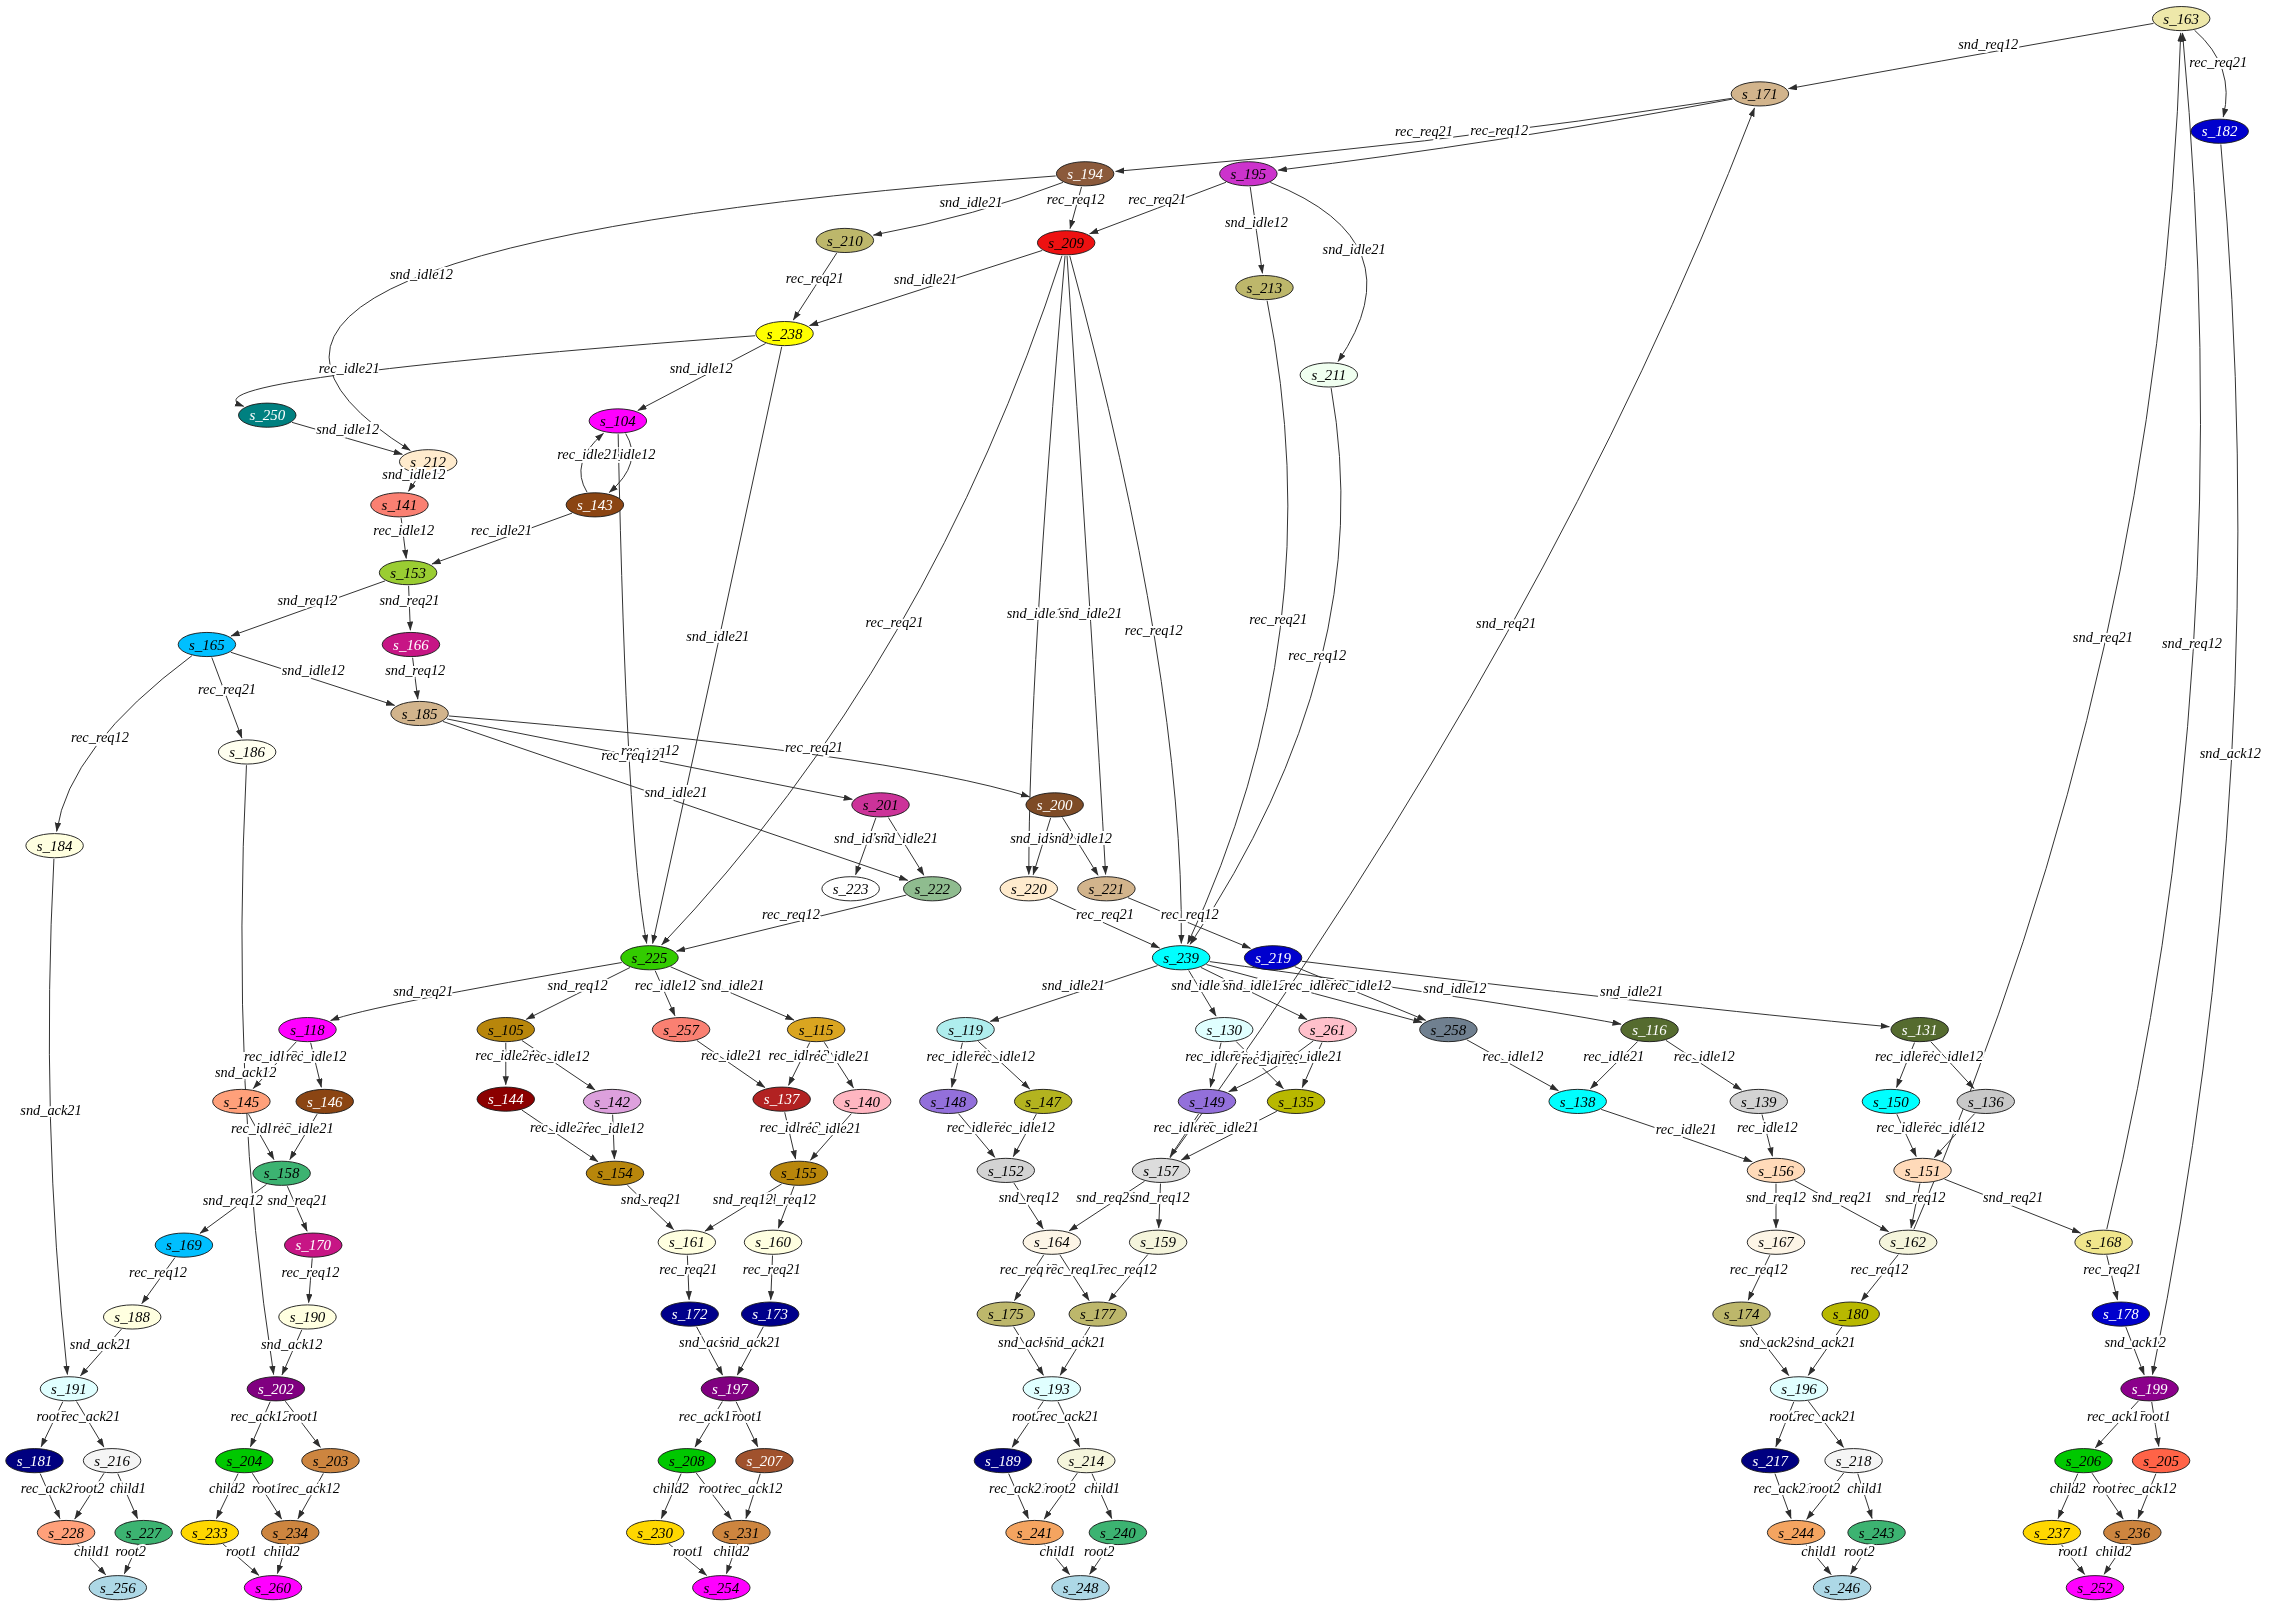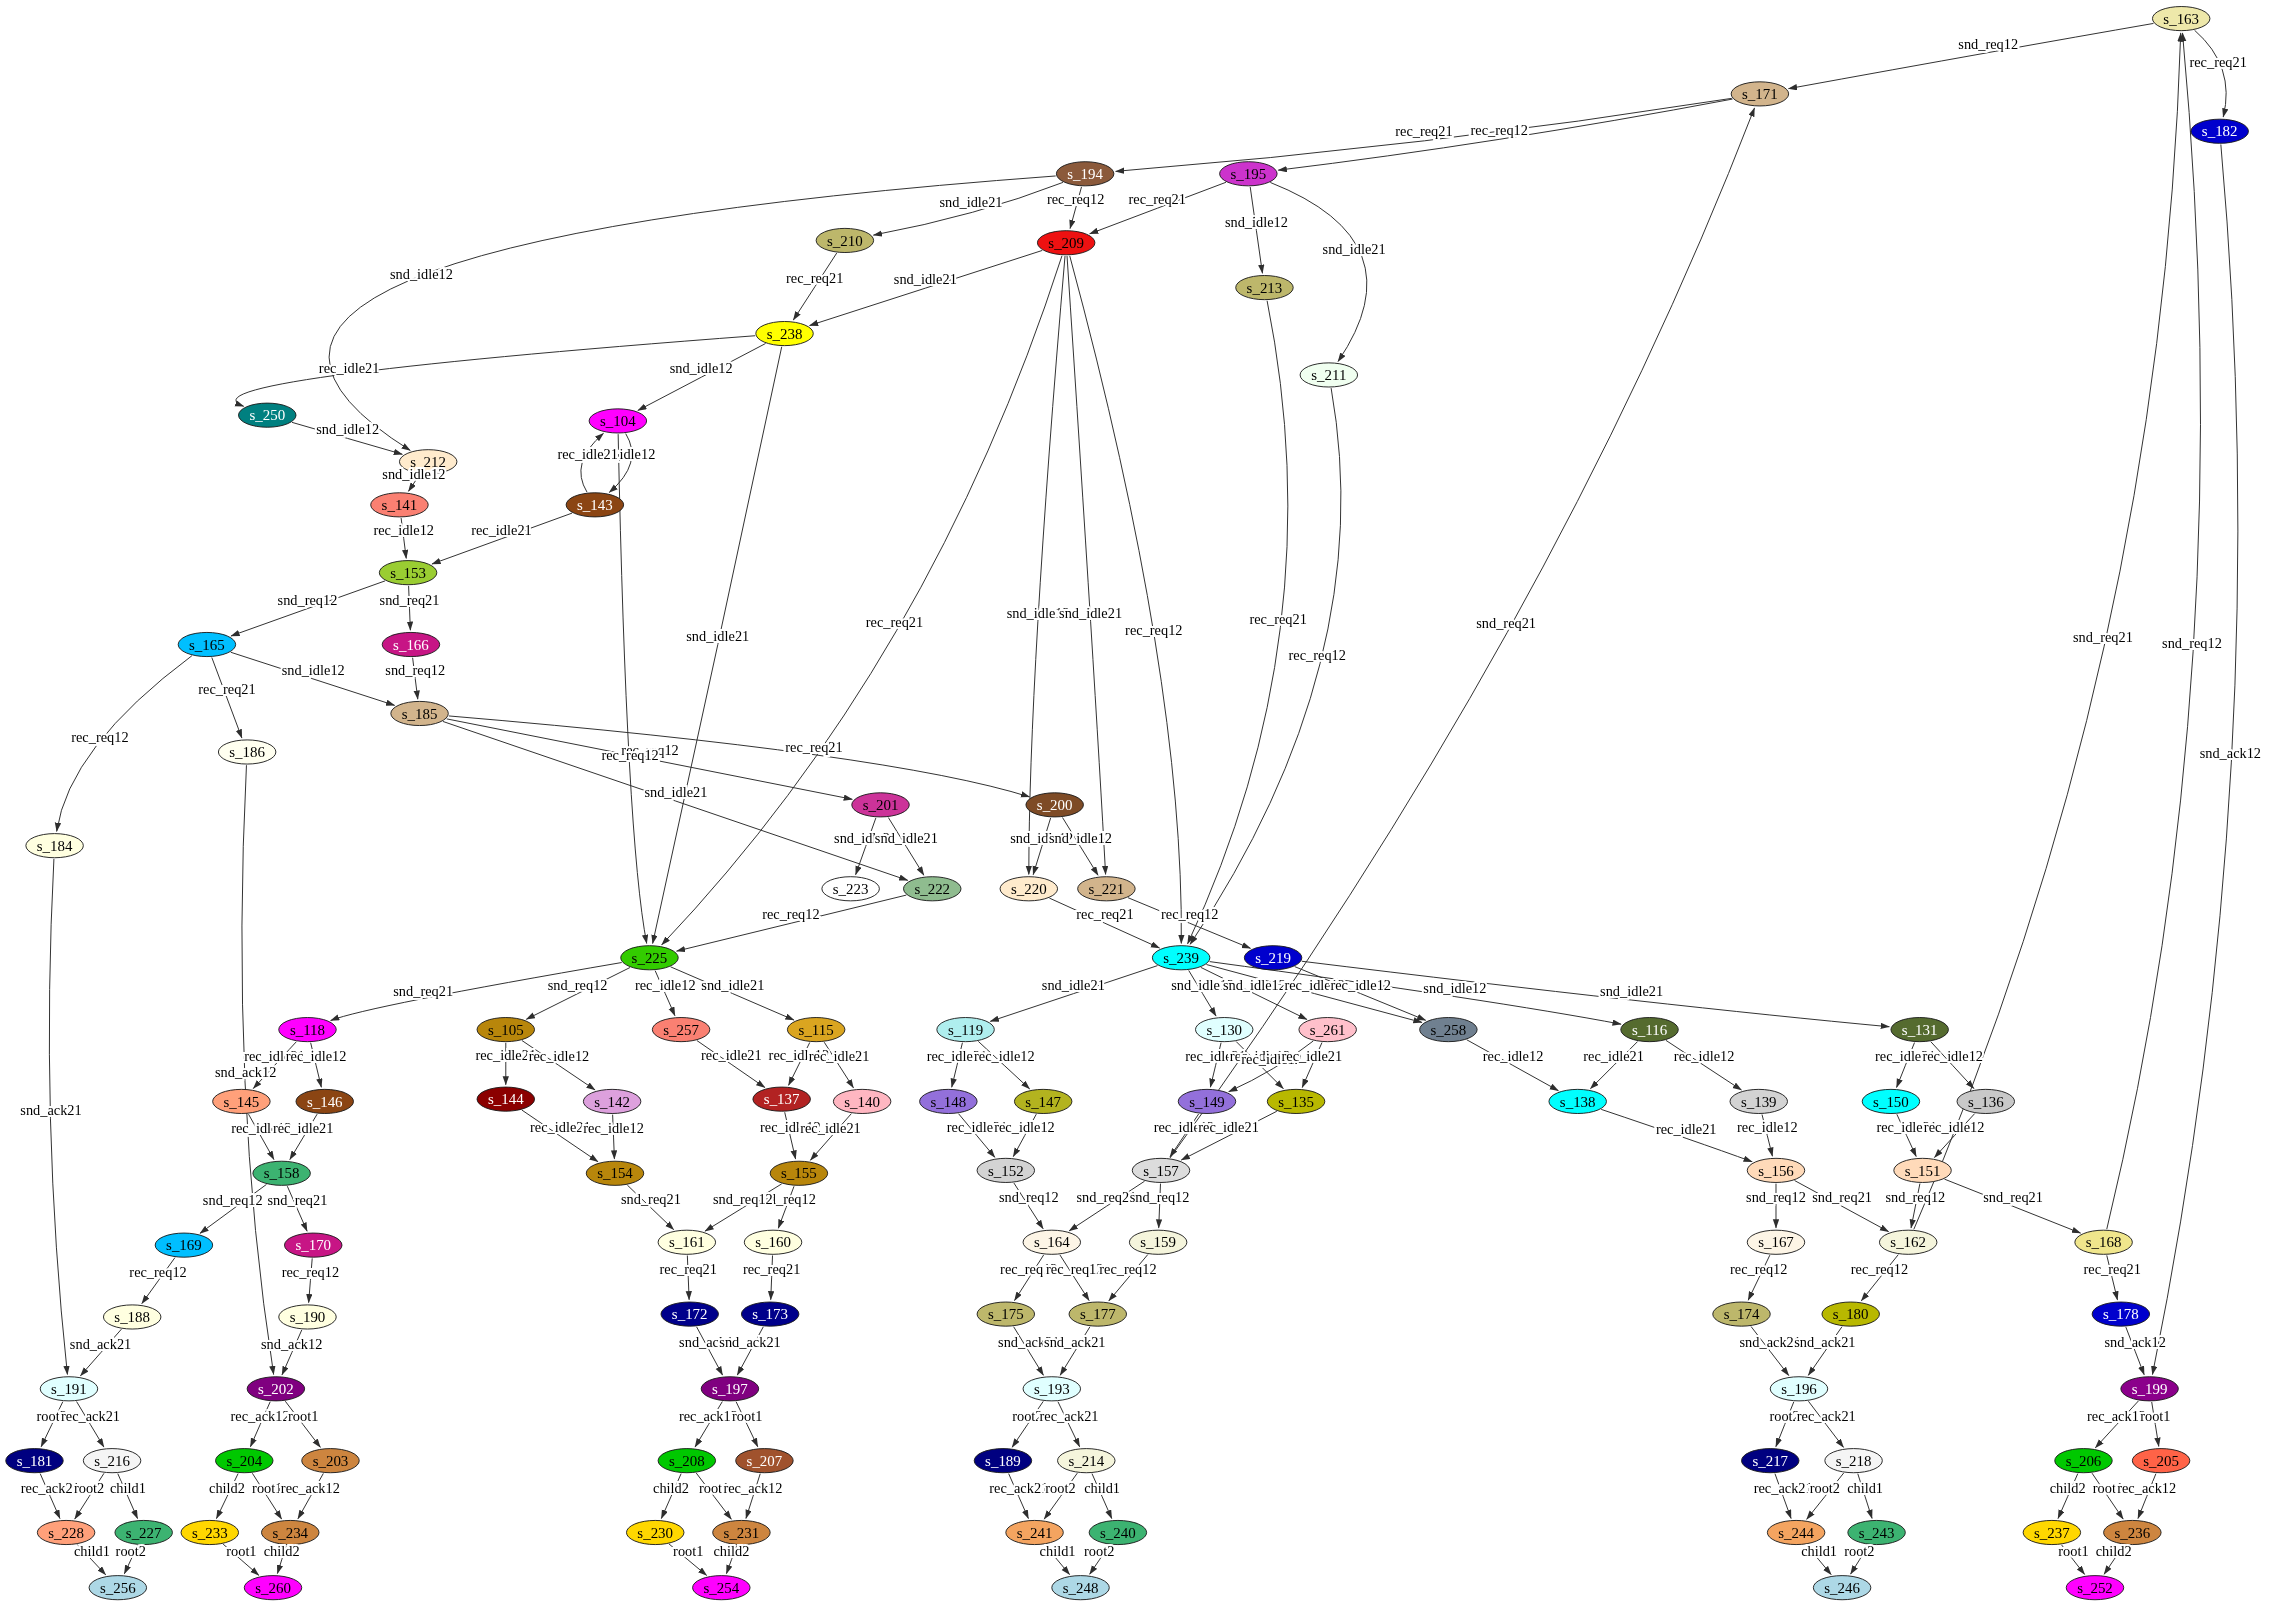--- a/index.html
+++ b/index.html
@@ -1,17 +1,17 @@
 <!DOCTYPE html>
 <html style="font-size:9.2px"><head>
 <meta charset="utf-8">
 <style>
   html,body{margin:0;padding:0;background:#ffffff;}
   body{width:2295px;height:1608px;font-family:"Liberation Serif", serif;}
-  .canvas{position:absolute;top:0;left:0;width:1817px;height:1608px;background:#ffffff;}
+  .canvas{position:absolute;top:0;left:0;width:1817px;height:1608px;background:#ffffff;font-style:italic;}
   svg{display:block;}
   .node-ellipse{stroke:#1a1a1a;stroke-width:1.6;}
   .node-label{font-size:26px;text-anchor:middle;pointer-events:none;}
   .edge-path{fill:none;stroke:#2e2e2e;stroke-width:1.7;}
   .edge-label{font-size:25px;text-anchor:middle;fill:#000000;stroke:#ffffff;stroke-width:7px;paint-order:stroke;}
 </style>
 </head>
 <body>
 
 <div class="canvas">

